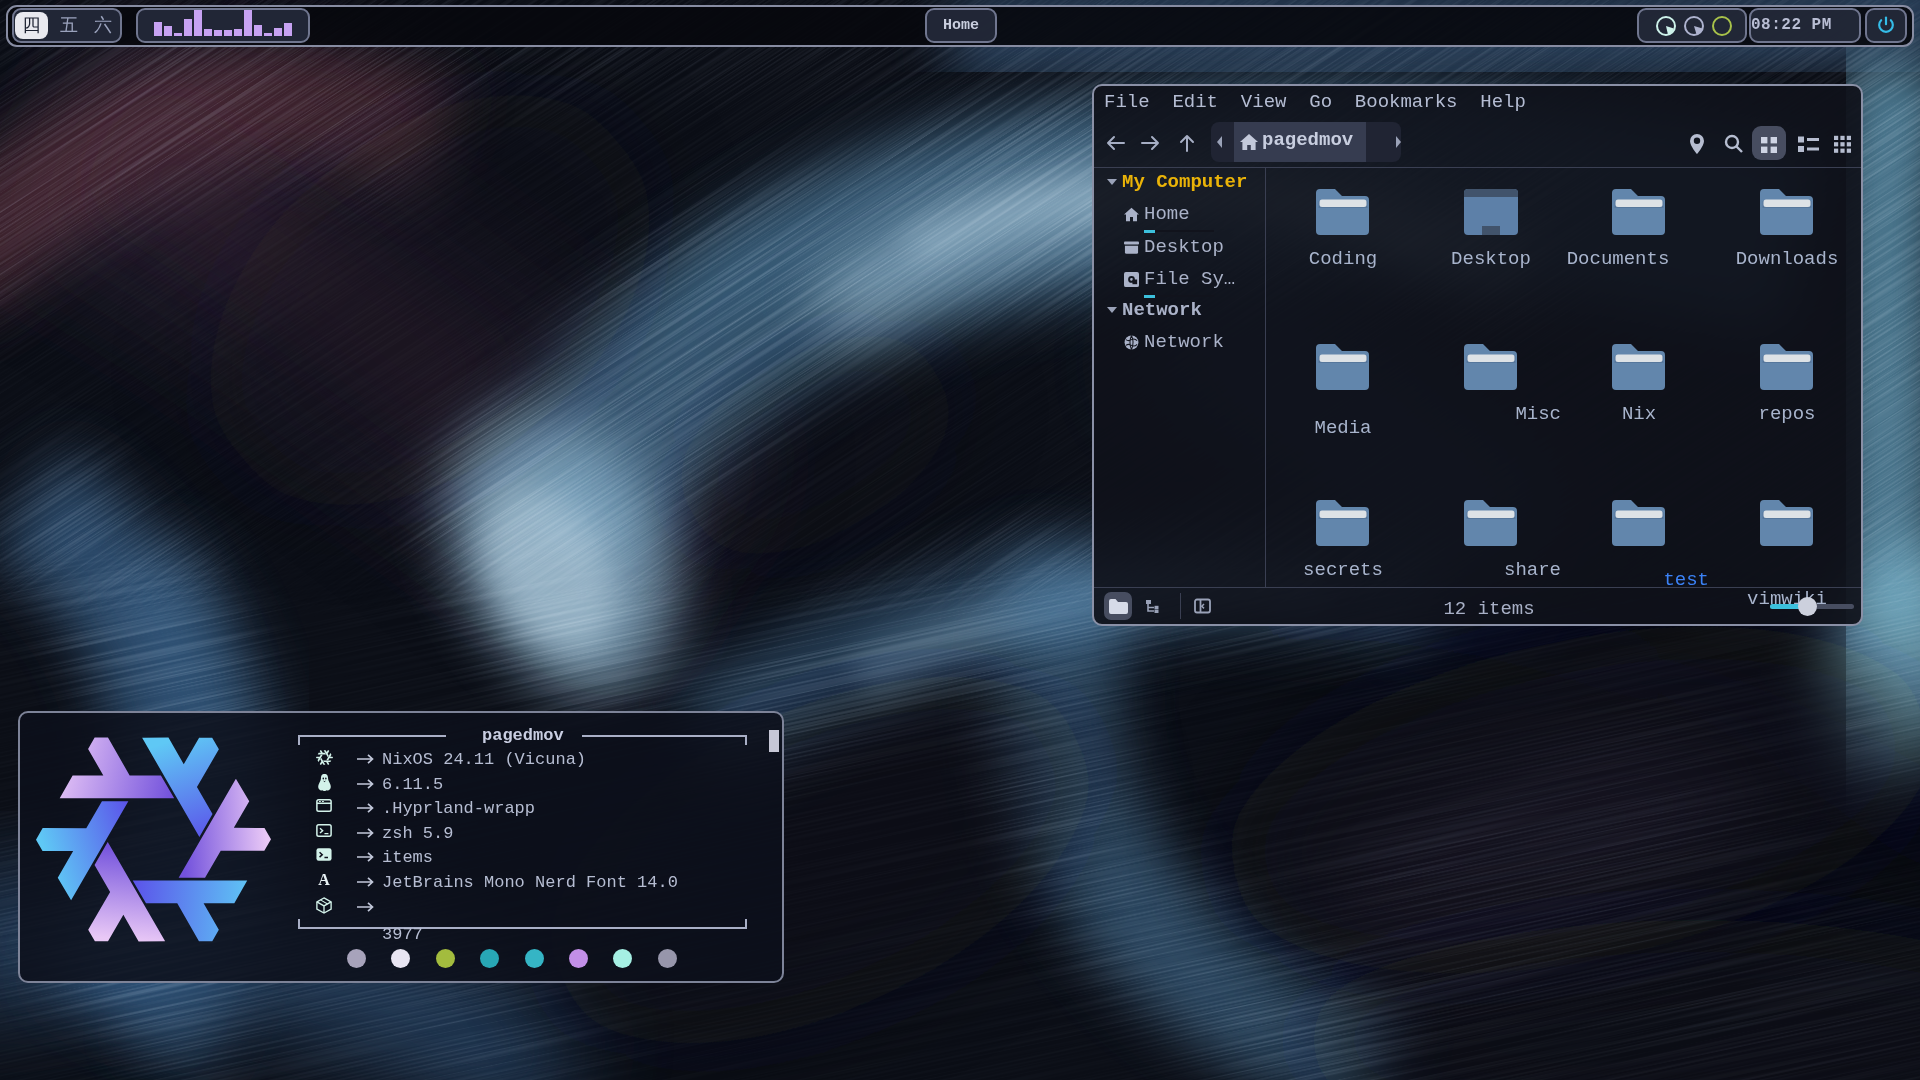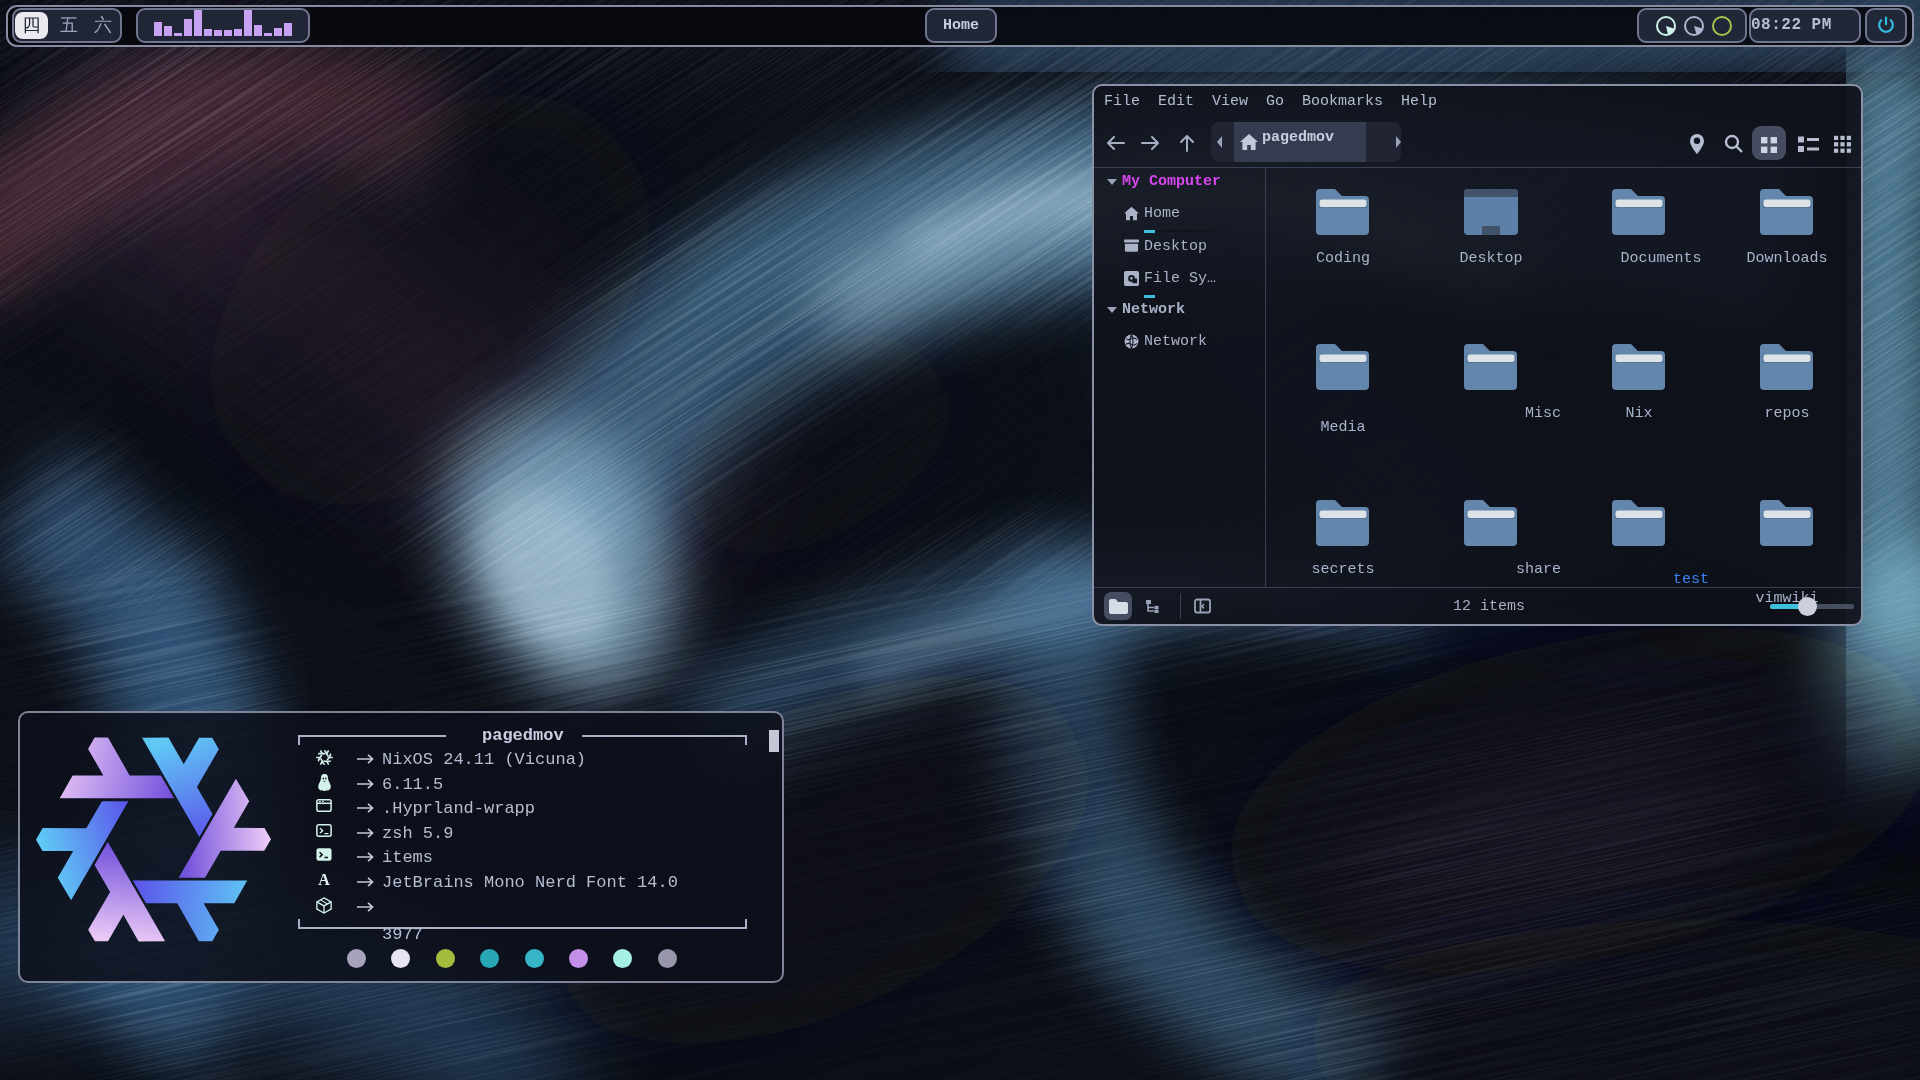--- a/index.html
+++ b/index.html
@@ -161,21 +161,21 @@
   <div class="wdg" style="left:1741px;width:112px;color:#b9bed4;font-size:16px;font-weight:bold;line-height:31px;text-align:left;letter-spacing:0.5px;">08:22 PM</div>
 
   <div class="wdg" style="left:1857px;width:42px;">
     <svg width="20" height="20" style="position:absolute;left:9px;top:5px" viewBox="0 0 24 24" fill="none" stroke="#35bde8" stroke-width="2.6" stroke-linecap="round">
       <path d="M12 3v8"></path>
         <path d="M6.2 6.2a8.2 8.2 0 1 0 11.6 0"></path>
     </svg>
   </div>
 </div>
 
-<div class="win" id="fm" style="left:1092px;top:84px;width:771px;height:542px;background:rgba(15,17,26,.92);font-size:15px;color:#aab2c8;">
+<div class="win" id="fm" style="left:1092px;top:84px;width:771px;height:542px;background:rgba(15,17,26,.92);font-size:19px;color:#aab2c8;">
   <div style="position:absolute;left:10px;top:3px;color:#b4bcd2;line-height:26px;white-space:pre;">File  Edit  View  Go  Bookmarks  Help</div>
 
   <svg style="position:absolute;left:8px;top:43px;" width="100" height="28" viewBox="0 0 100 28" fill="none" stroke="#a6aec4" stroke-width="2" stroke-linecap="round" stroke-linejoin="round">
     <path d="M22 14 H6 M12 8 l-6 6 6 6"></path>
     <path d="M40 14 H56 M50 8 l6 6 -6 6"></path>
     <path d="M85 22 V8 M79 13 l6 -6 6 6"></path>
   </svg>
   <div style="position:absolute;left:117px;top:36px;width:190px;height:40px;background:#202433;border-radius:8px;"></div>
   <div style="position:absolute;left:140px;top:36px;width:132px;height:40px;background:#363c50;"></div>
   <svg style="position:absolute;left:122px;top:47px;" width="190" height="18" viewBox="0 0 190 18">
@@ -222,21 +222,21 @@
   </svg>
   <div style="position:absolute;left:0;top:81px;width:767px;height:1px;background:#3a3f52;"></div>
   <div style="position:absolute;left:171px;top:82px;width:1px;height:419px;background:#3a3f52;"></div>
 
   <div id="sb">
       <div style="position:absolute;left:13px;top:92px;">
         <svg width="10" height="8" viewBox="0 0 10 8" style="position:absolute;left:0px;top:0px">
           <path d="M0 1 h10 l-5 6 z" fill="#9aa2b8"></path>
         </svg>
       </div>
-      <div style="position:absolute;left:28px;top:86px;font-weight:bold;color:#d946ef;line-height:20px;">My Computer</div>
+      <div style="position:absolute;left:28px;top:86px;font-weight:bold;color:#eab308;line-height:20px;">My Computer</div>
       <div style="position:absolute;left:30px;top:120px;"><svg width="15" height="15" viewBox="0 0 18 16">
           <path d="M9 0 L18 8 h-2.4 v8 h-4.8 v-5 h-3.6 v5 H2.4 V8 H0 Z" fill="#aab2c8"></path>
         </svg></div>
       <div style="position:absolute;left:50px;top:118px;color:#aab2c8;line-height:20px;">Home</div>
       <div style="position:absolute;left:50px;top:144px;width:70px;height:2px;background:#11131c;"></div>
       <div style="position:absolute;left:50px;top:144px;width:11px;height:3px;background:#3cc0dc;"></div>
       <div style="position:absolute;left:30px;top:153px;"><svg width="15" height="14" viewBox="0 0 16 14">
           <rect x="0" y="0" width="16" height="3.2" rx="1" fill="#aab2c8"></rect>
           <path d="M1 4.6 h14 v7 q0 1.6 -1.6 1.6 h-10.8 q-1.6 0 -1.6 -1.6 z" fill="#aab2c8"></path>
         </svg></div>
@@ -273,21 +273,21 @@
           <path d="M2 45 V7 q0-4 4-4 h46 q4 0 4 4 v38 q0 4 -4 4 H6 q-4 0 -4 -4 z" fill="#5d80a8"></path>
           <path d="M2 11 V7 q0-4 4-4 h46 q4 0 4 4 v4 z" fill="#41536b"></path>
           <rect x="20" y="40" width="18" height="9" fill="#41536b"></rect>
         </svg></div>
       <div style="position:absolute;left:327px;top:163px;width:140px;text-align:center;color:#a8b4cc;line-height:20px;">Desktop</div>
       <div style="position:absolute;left:516px;top:100px;"><svg width="58" height="50" viewBox="0 0 58 50">
           <path d="M2 45 V7 q0-4 4-4 h15 l7 7 h23 q4 0 4 4 v31 q0 4 -4 4 H6 q-4 0 -4 -4 z" fill="#6286ac"></path>
           <path d="M4.5 15 h49 v7 h-49 z" fill="#56779c"></path>
           <rect x="5.5" y="13.5" width="47" height="7.5" rx="2.5" fill="#dde2e6"></rect>
         </svg></div>
-      <div style="position:absolute;left:497px;top:163px;width:140px;text-align:center;color:#a8b4cc;line-height:20px;">Documents</div>
+      <div style="position:absolute;left:454px;top:163px;width:140px;text-align:center;color:#a8b4cc;line-height:20px;">Documents</div>
       <div style="position:absolute;left:664px;top:100px;"><svg width="58" height="50" viewBox="0 0 58 50">
           <path d="M2 45 V7 q0-4 4-4 h15 l7 7 h23 q4 0 4 4 v31 q0 4 -4 4 H6 q-4 0 -4 -4 z" fill="#6286ac"></path>
           <path d="M4.5 15 h49 v7 h-49 z" fill="#56779c"></path>
           <rect x="5.5" y="13.5" width="47" height="7.5" rx="2.5" fill="#dde2e6"></rect>
         </svg></div>
       <div style="position:absolute;left:623px;top:163px;width:140px;text-align:center;color:#a8b4cc;line-height:20px;">Downloads</div>
       <div style="position:absolute;left:220px;top:255px;"><svg width="58" height="50" viewBox="0 0 58 50">
           <path d="M2 45 V7 q0-4 4-4 h15 l7 7 h23 q4 0 4 4 v31 q0 4 -4 4 H6 q-4 0 -4 -4 z" fill="#6286ac"></path>
           <path d="M4.5 15 h49 v7 h-49 z" fill="#56779c"></path>
           <rect x="5.5" y="13.5" width="47" height="7.5" rx="2.5" fill="#dde2e6"></rect>

